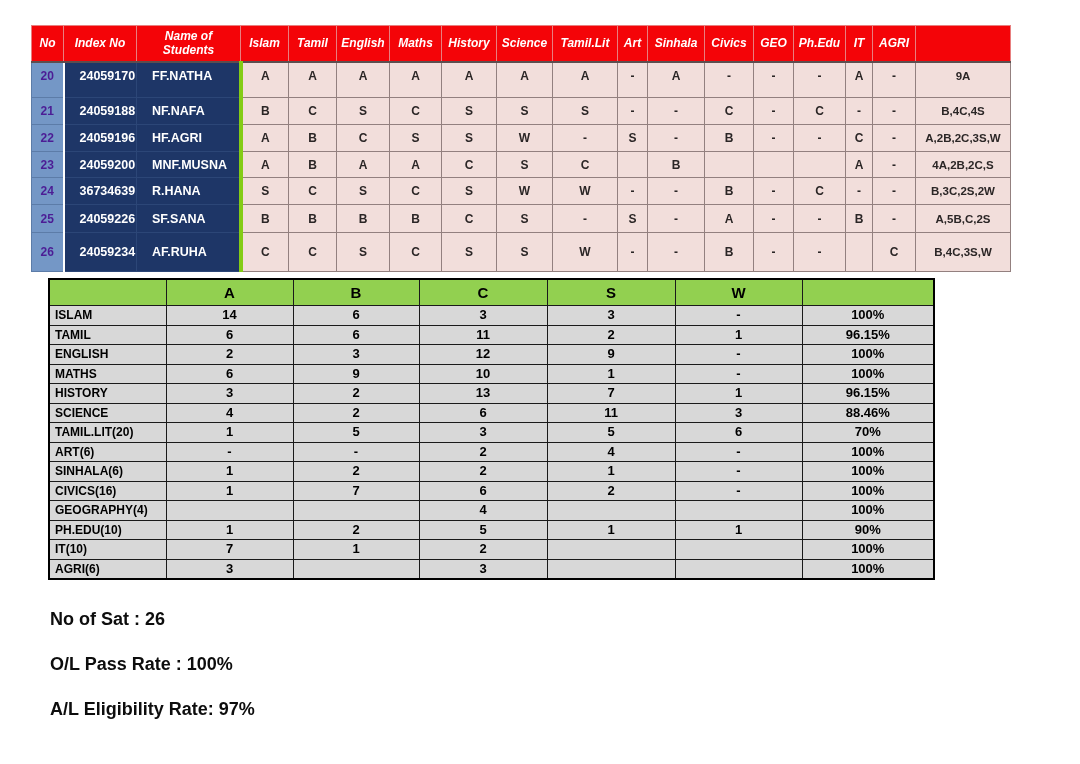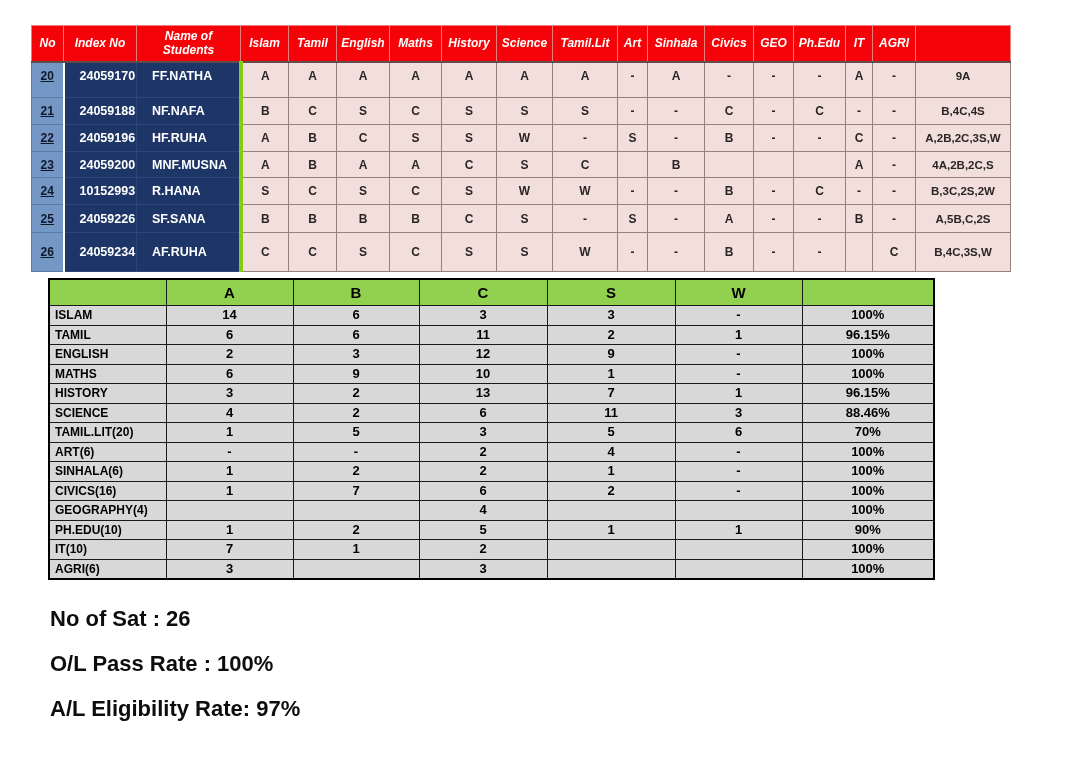--- a/index.html
+++ b/index.html
@@ -42,24 +42,23 @@
     background: var(--pink);
     color: #2b2626;
     font-weight: bold; font-size: 12px;
     text-align: center;
     vertical-align: middle;
     border: 1px solid #93807f;
   }
   #top-table tr.tall td { vertical-align: top; line-height: 27px; }
   #top-table td.cell-no {
     background: var(--blue);
-    color: #0f172a;
+    color: #4c1d95;
     border-color: #5c7ca8;
     border-right: 2px solid #ffffff;
-    text-decoration: underline;
   }
   #top-table td.cell-index, #top-table td.cell-name {
     background: var(--navy);
     color: #ffffff;
     text-align: left;
     padding-left: 15px;
     font-size: 12.5px;
     border-color: #2c4677;
   }
   #top-table td.cell-name { border-right: 4px solid #84cc16; }
@@ -93,21 +92,21 @@
   #summary-table td.cell-subject {
     text-align: left;
     padding-left: 5px;
     font-size: 12px;
   }
 
   
   .stats { position: absolute; left: 50px; top: 607px; }
   .stats p {
     margin: 0 0 21px 0;
-    font-size: 22px; font-weight: bold;
+    font-size: 18px; font-weight: bold;
     color: #0d0d0d;
     line-height: 24px;
   }
 </style>
 </head>
 <body>
 
 <div>
 
   <table id="top-table">
@@ -191,21 +190,21 @@
           <td class="cell-grade">C</td>
           <td class="cell-grade">-</td>
           <td class="cell-grade">C</td>
           <td class="cell-grade">-</td>
           <td class="cell-grade">-</td>
           <td class="cell-summary">B,4C,4S</td>
         </tr>
         <tr style="height: 27px;">
           <td class="cell-no">22</td>
           <td class="cell-index">24059196</td>
-          <td class="cell-name">HF.RUHA</td>
+          <td class="cell-name">HF.AGRI</td>
           <td class="cell-grade">A</td>
           <td class="cell-grade">B</td>
           <td class="cell-grade">C</td>
           <td class="cell-grade">S</td>
           <td class="cell-grade">S</td>
           <td class="cell-grade">W</td>
           <td class="cell-grade">-</td>
           <td class="cell-grade">S</td>
           <td class="cell-grade">-</td>
           <td class="cell-grade">B</td>
@@ -230,21 +229,21 @@
           <td class="cell-grade">B</td>
           <td class="cell-grade"></td>
           <td class="cell-grade"></td>
           <td class="cell-grade"></td>
           <td class="cell-grade">A</td>
           <td class="cell-grade">-</td>
           <td class="cell-summary">4A,2B,2C,S</td>
         </tr>
         <tr style="height: 27px;">
           <td class="cell-no">24</td>
-          <td class="cell-index">10152993</td>
+          <td class="cell-index">36734639</td>
           <td class="cell-name">R.HANA</td>
           <td class="cell-grade">S</td>
           <td class="cell-grade">C</td>
           <td class="cell-grade">S</td>
           <td class="cell-grade">C</td>
           <td class="cell-grade">S</td>
           <td class="cell-grade">W</td>
           <td class="cell-grade">W</td>
           <td class="cell-grade">-</td>
           <td class="cell-grade">-</td>

